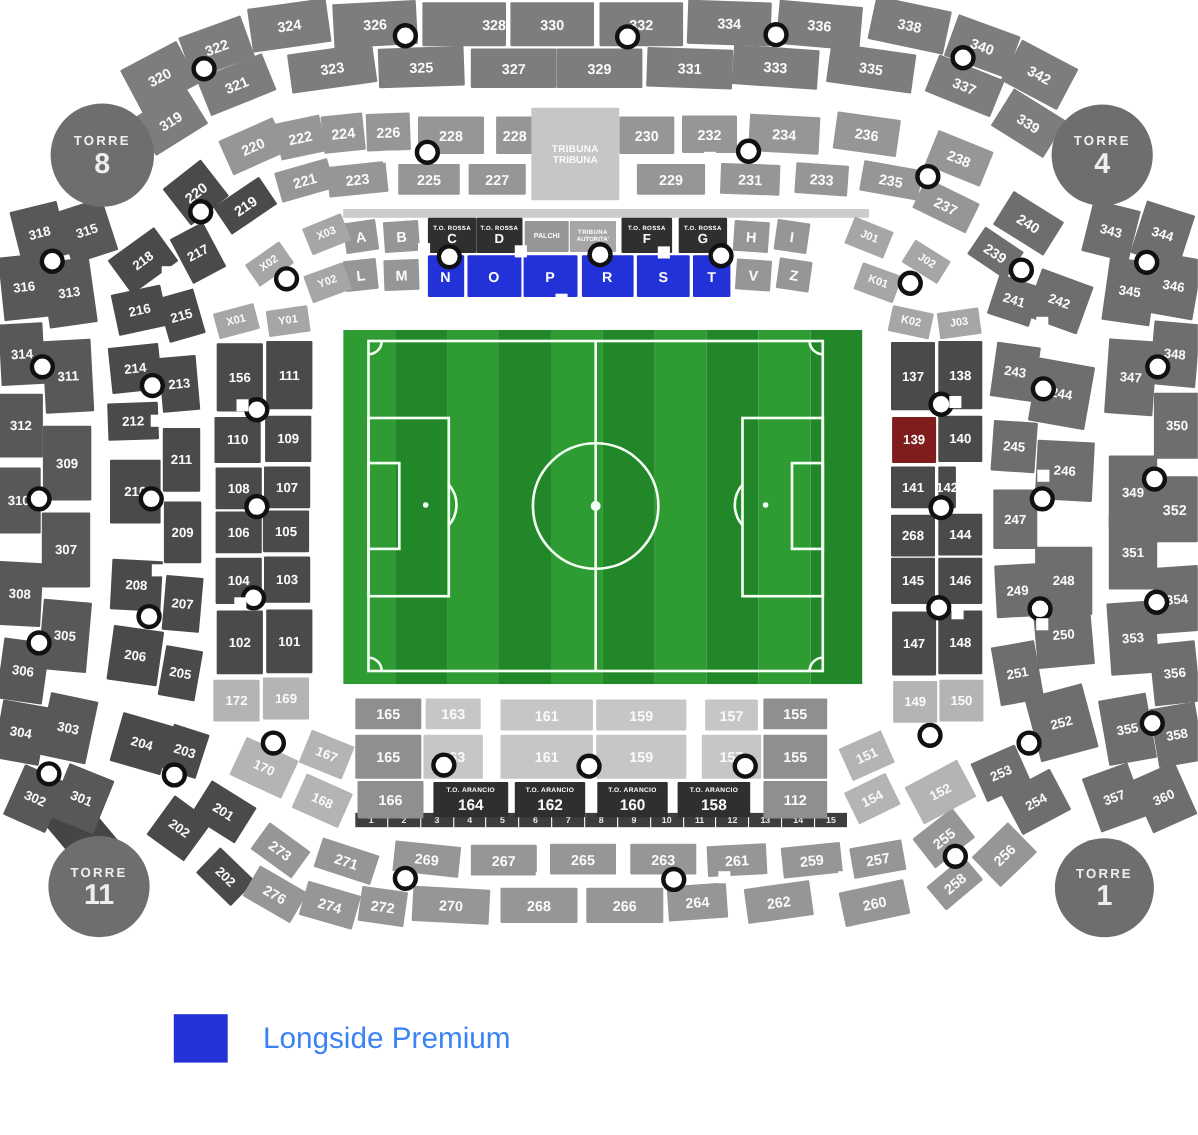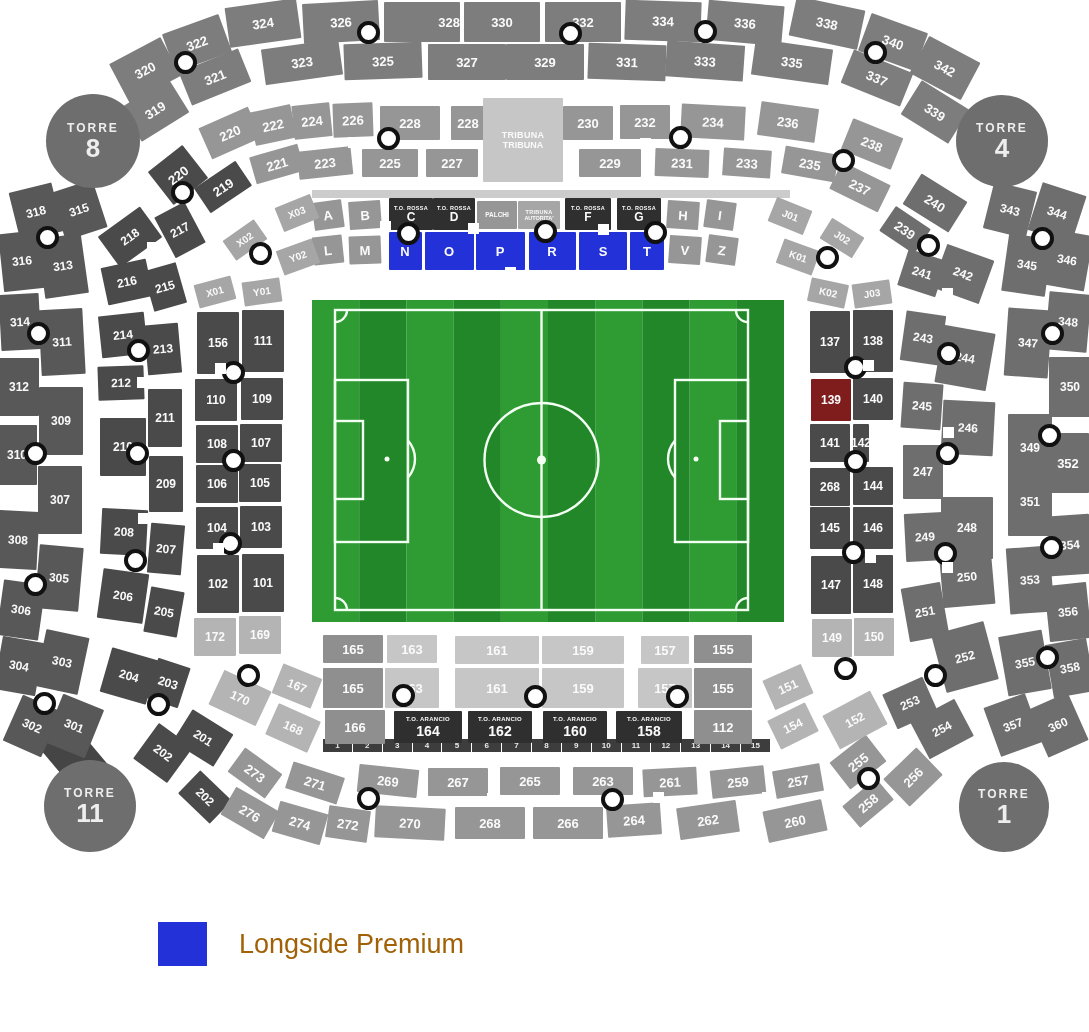--- a/index.html
+++ b/index.html
@@ -21,21 +21,21 @@
   .pitch svg{display:block;width:100%;height:100%;}
   .stripe-a{fill:var(--green-light,#2e9c33);}
   .stripe-b{fill:var(--green-dark,#228729);}
   .plines{stroke:#f4fff4;stroke-width:2.4;fill:none;}
   .pfill{fill:#f4fff4;stroke:none;}
   #rowstrip{position:absolute;left:323px;top:739px;width:448px;height:13px;display:flex;}
   .rcell{flex:1;margin-right:1px;background:#3d3d3d;color:#e8e8e8;font-size:8px;font-weight:700;
          text-align:center;line-height:13px;}
   .legend{position:absolute;left:158px;top:922px;display:flex;align-items:center;}
   .legend-swatch{width:49px;height:44px;background:var(--blue,#2231d8);}
-  .legend-label{margin-left:32px;font-size:27px;color:#a16207;font-family:"Liberation Sans",sans-serif;}
+  .legend-label{margin-left:32px;font-size:27px;color:#3b82f6;font-family:"Liberation Sans",sans-serif;}
 </style>
 </head>
 <body>
 
 <div id="canvas">
   <div class="pitch">
     <svg viewBox="0 0 472 322" preserveAspectRatio="none">
       <g id="stripes">
           <rect x="0.0" y="0" width="47.3" height="322" class="stripe-a"></rect>
           <rect x="47.2" y="0" width="47.3" height="322" class="stripe-b"></rect>

